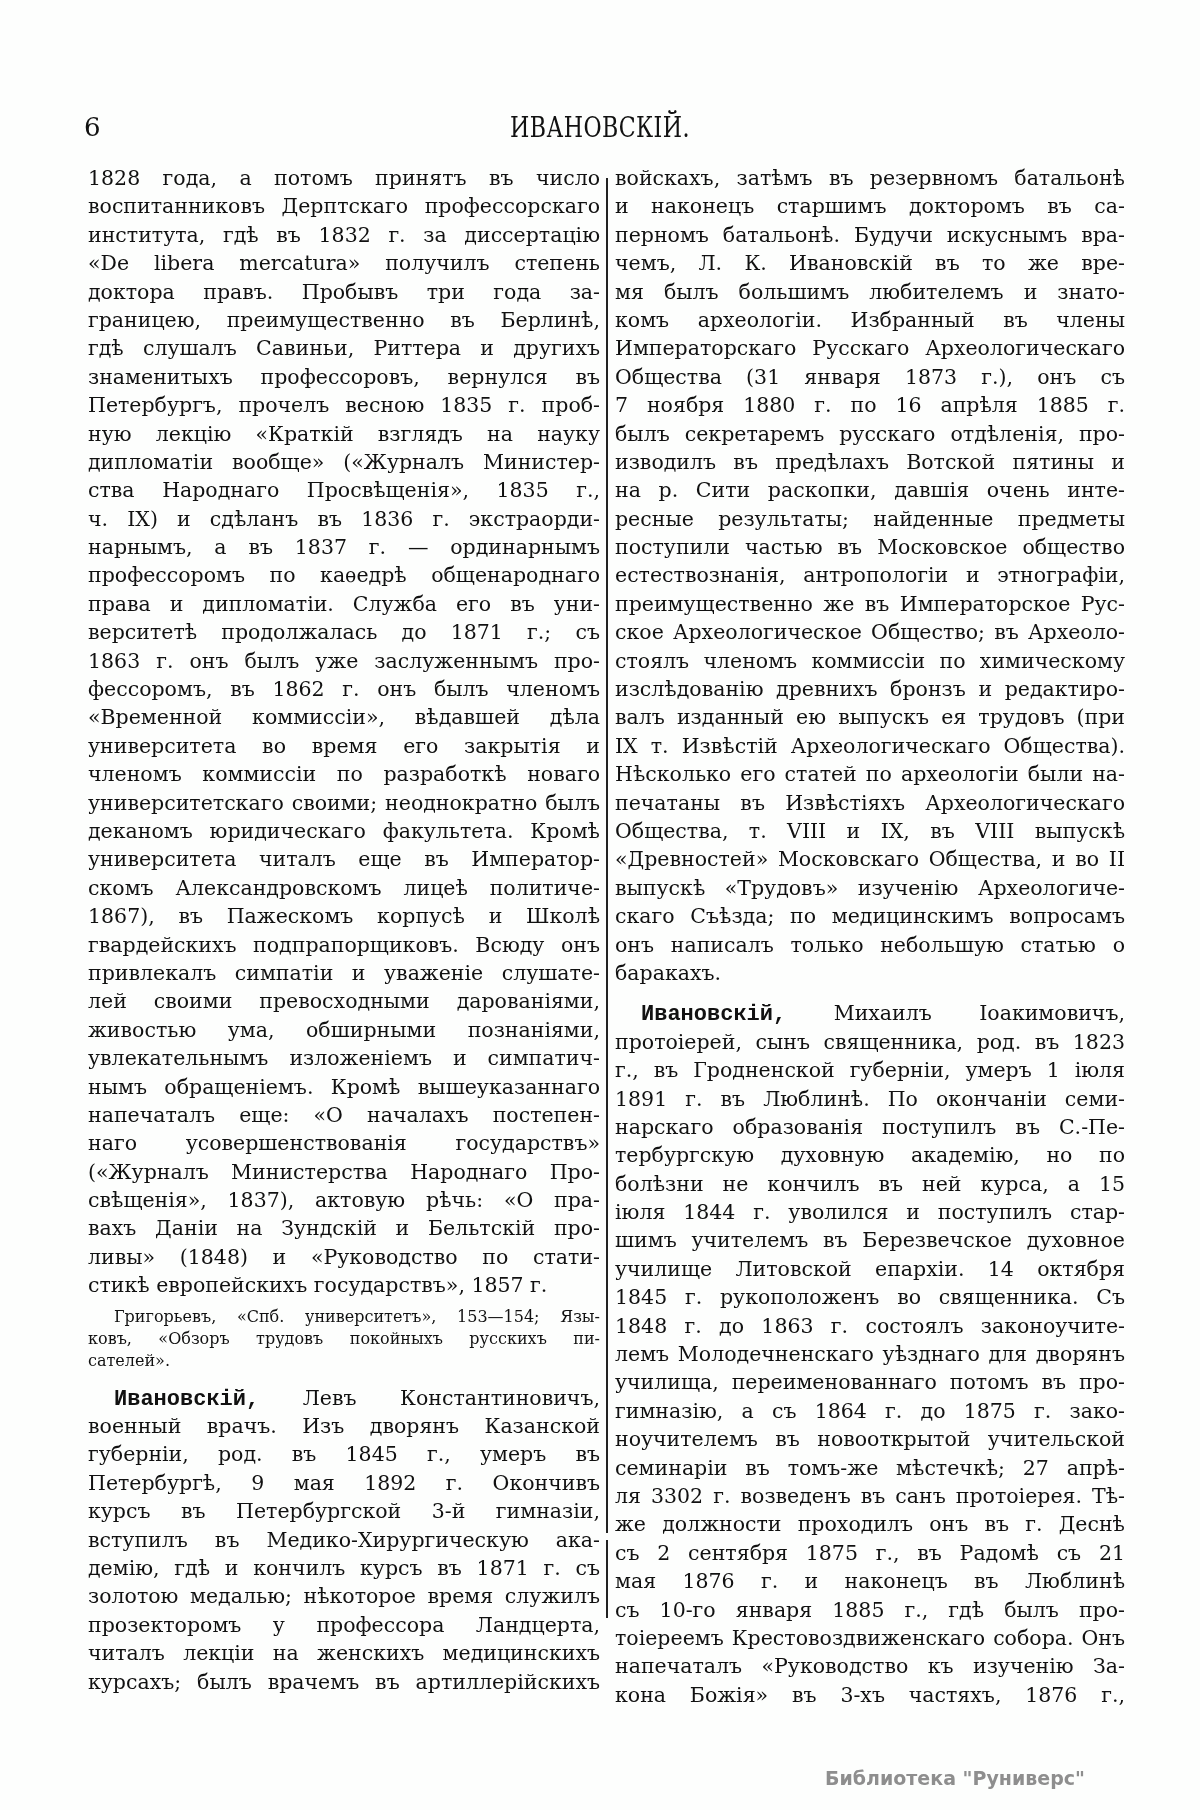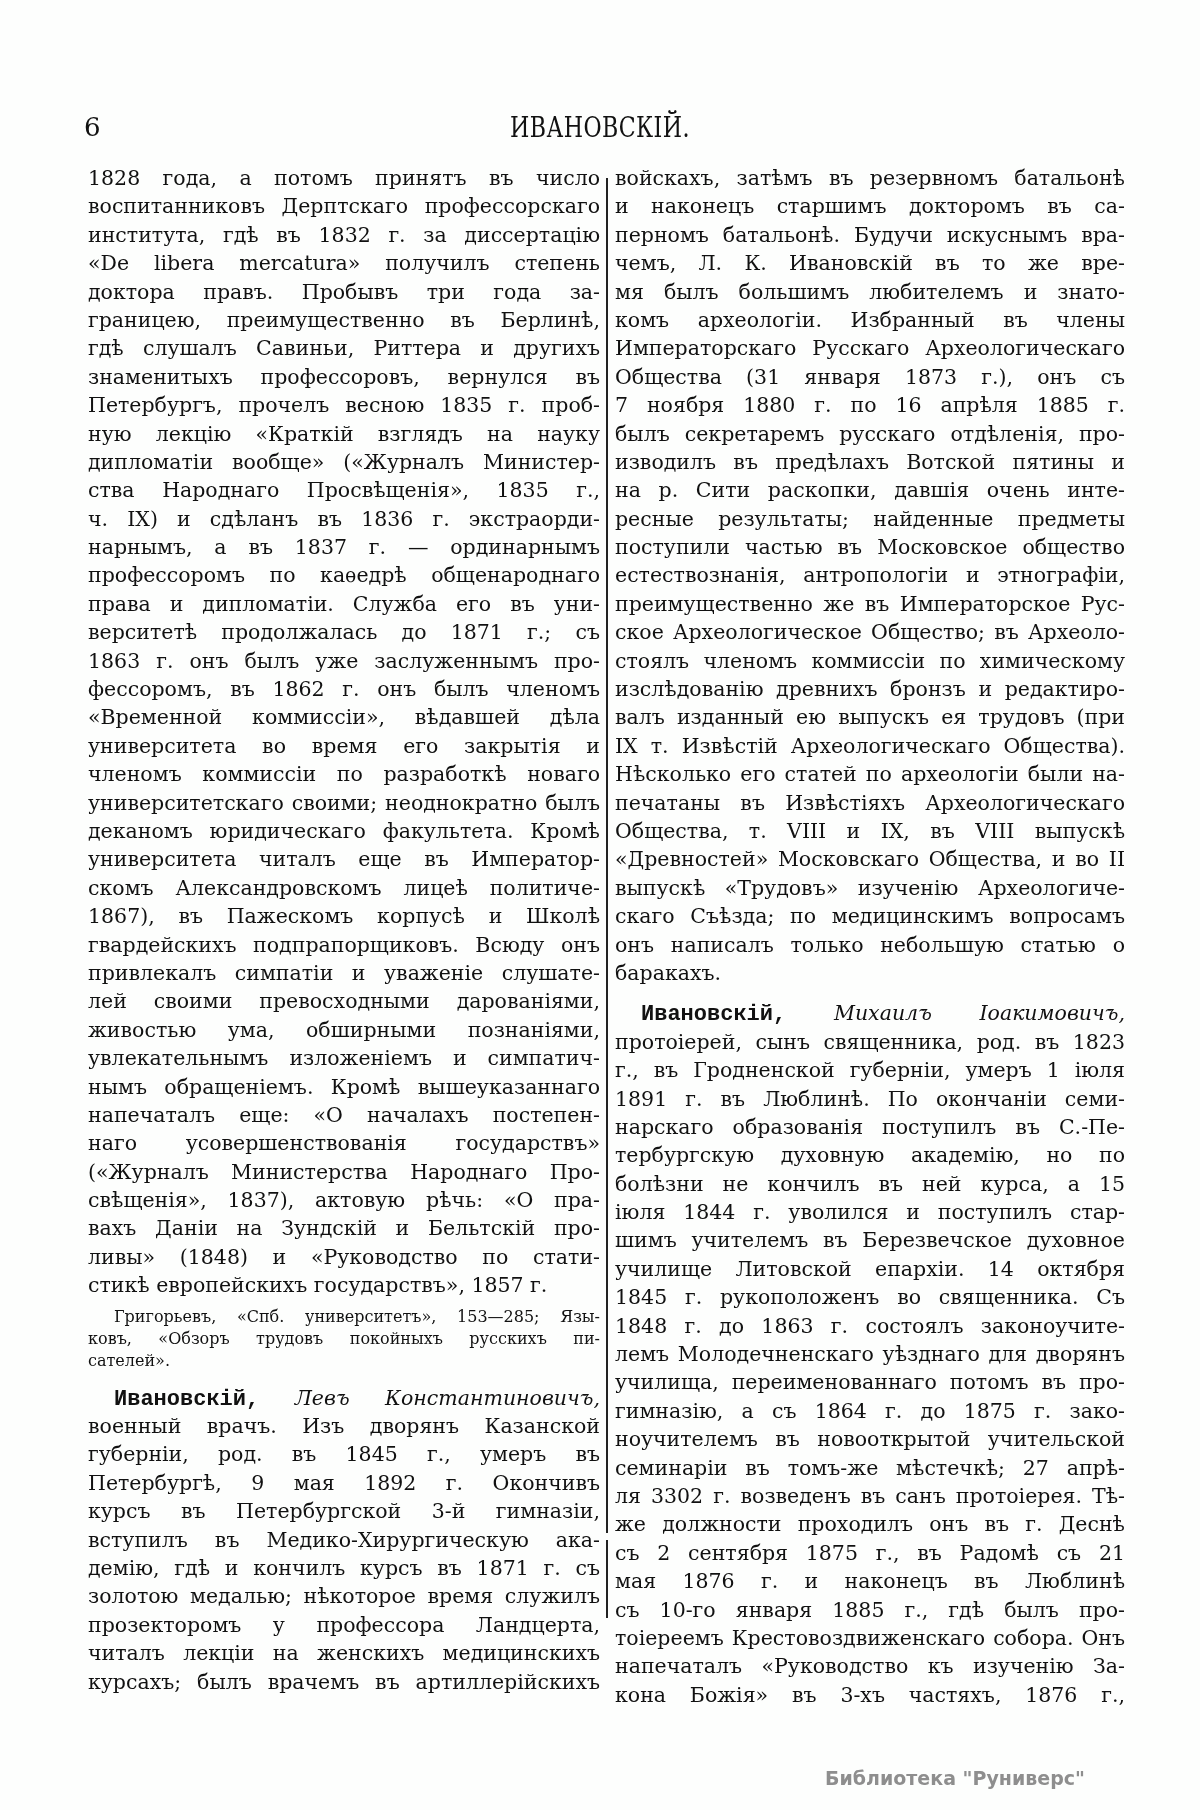--- a/index.html
+++ b/index.html
@@ -16,21 +16,21 @@
   .divider { position: absolute; left: 606px; top: 178px; width: 1.5px; height: 1355px; background: #222; }
   .divider2 { position: absolute; left: 606px; top: 1540px; width: 1.5px; height: 78px; background: #222; }
   .line { display: block; height: 28.4px; line-height: 28.4px; font-size: 20.5px; white-space: nowrap;
     text-align: justify; text-align-last: justify; overflow: hidden; }
   .line.last { text-align-last: left; }
   .line.indent { padding-left: 26px; }
   .small { font-size: 16px; height: 22px; line-height: 22px; }
   .ref-gap { height: 6px; }
   .entry-gap { height: 12px; }
   .b { font-weight: bold; font-size: 22px; font-family: Liberation Mono, monospace; }
-  .i { font-style: italic; }
+  .i { }
   .watermark { position: absolute; left: 825px; top: 1767px; font-family: "DejaVu Sans", sans-serif;
     font-weight: bold; font-size: 19px; color: #8e8e8e; }
 </style>
 </head>
 <body>
 
 <div class="page-num">6</div>
 <div class="running-head">ИВАНОВСКІЙ.</div>
 
 <div class="col left">
@@ -71,21 +71,21 @@
       <span class="line">напечаталъ еще: «О началахъ постепен-</span>
       <span class="line">наго усовершенствованія государствъ»</span>
       <span class="line">(«Журналъ Министерства Народнаго Про-</span>
       <span class="line">свѣщенія», 1837), актовую рѣчь: «О пра-</span>
       <span class="line">вахъ Даніи на Зундскій и Бельтскій про-</span>
       <span class="line">ливы» (1848) и «Руководство по стати-</span>
       <span class="line last">стикѣ европейскихъ государствъ», 1857 г.</span>
     </div>
   <div class="ref-gap"></div>
   <div id="left-refs">
-      <span class="line small indent">Григорьевъ, «Спб. университетъ», 153—285; Язы-</span>
+      <span class="line small indent">Григорьевъ, «Спб. университетъ», 153—154; Язы-</span>
       <span class="line small">ковъ, «Обзоръ трудовъ покойныхъ русскихъ пи-</span>
       <span class="line small last">сателей».</span>
     </div>
   <div class="entry-gap"></div>
   <div>
     <span class="line indent">
       <span class="b">Ивановскій,</span>
       <span class="i">Левъ Константиновичъ,</span>
     </span>
     <div id="left-entry-lines">

